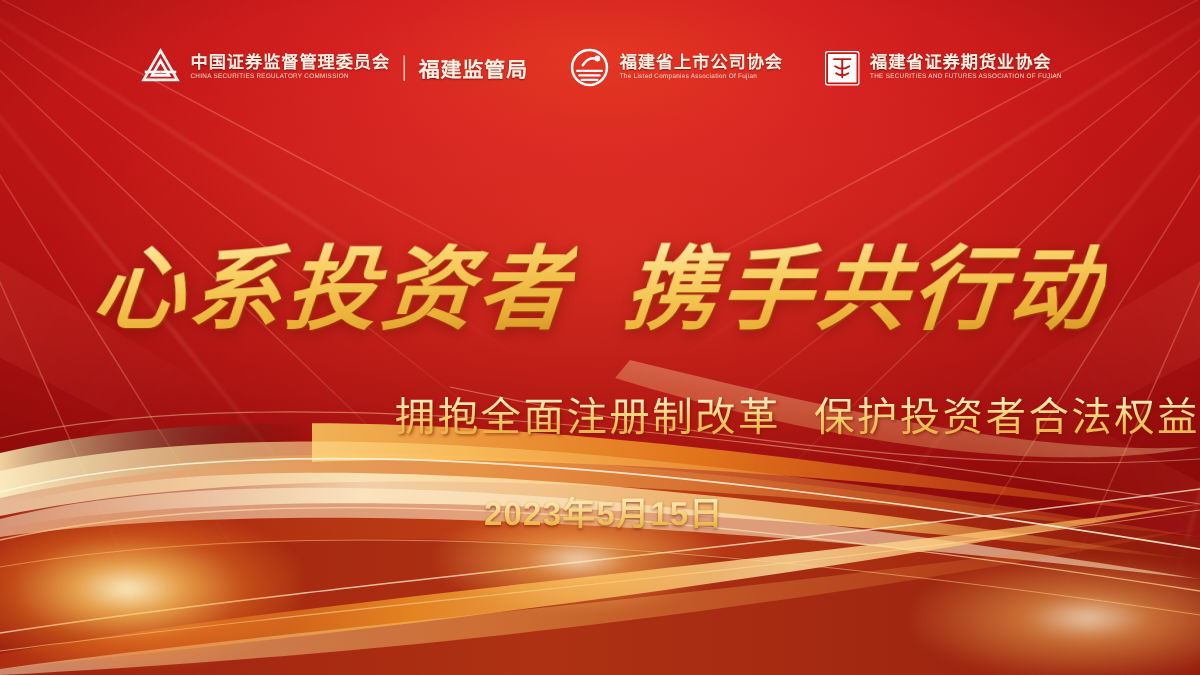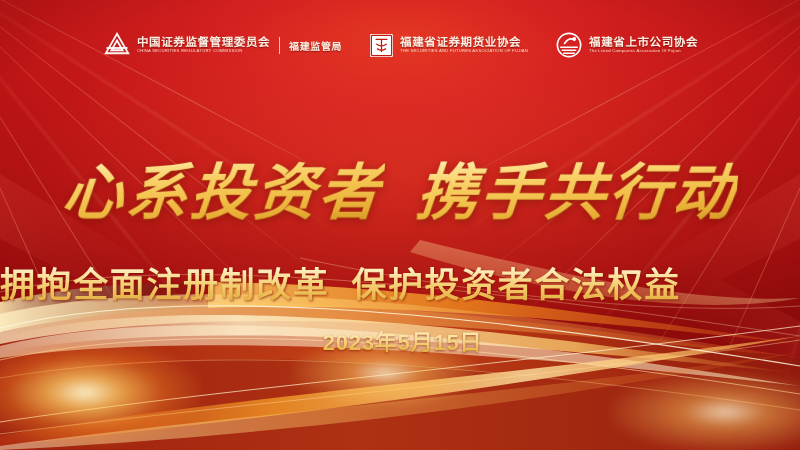--- a/index.html
+++ b/index.html
@@ -118,21 +118,21 @@
     white-space: nowrap;
     transform: scaleY(1.05);
     transform-origin: left center;
   }
   .logo-divider {
     width: 1px; height: 17px;
     background: rgba(255,235,215,0.8);
     margin: 0 4px;
   }
   .logo-sub {
-    font-size: 10px;
+    font-size: 14px;
     font-weight: bold;
     color: #fdf0e2;
     letter-spacing: 0.6px;
     white-space: nowrap;
     text-shadow: 0 1px 1px rgba(90,0,0,0.6);
   }
 
   
   .eyebrow {
     position: absolute;
@@ -175,23 +175,23 @@
     filter:
       drop-shadow(1px 1px 0 rgba(150,60,5,0.60))
       drop-shadow(0 2px 5px rgba(120,15,0,0.55));
     transform: skewX(-5deg);
   }
 
   .tagline {
     position: absolute;
     top: 256px; left: 0; right: 0;
     z-index: 6;
-    text-align: left;
-    font-size: 35px;
-    font-weight: bold;
+    text-align: right;
+    font-size: 27px;
+    font-weight: normal;
     letter-spacing: 1.6px;
     white-space: nowrap;
     background: linear-gradient(180deg, #fffbe8 0%, #fdeec0 26%, #f6d681 50%, #eec057 72%, #dba235 100%);
     -webkit-background-clip: text;
     background-clip: text;
     color: transparent;
     -webkit-text-fill-color: transparent;
     filter: drop-shadow(1px 1px 1px rgba(125,18,0,0.62));
   }
   .tagline .gap { display: inline-block; width: 22px; }
@@ -329,44 +329,44 @@
       </svg>
       <div class="logo-text">
         <div class="logo-cn">中国证券监督管理委员会</div>
         <div class="logo-en">CHINA SECURITIES REGULATORY COMMISSION</div>
       </div>
       <div class="logo-divider"></div>
       <div class="logo-sub">福建监管局</div>
     </div>
 
     <div class="logo">
-      <svg class="mark" width="27" height="27" viewBox="0 0 40 40">
-        <rect x="3" y="3" width="34" height="34" rx="2" fill="#ffffff"></rect>
-        <rect x="5" y="5" width="30" height="30" rx="1.5" fill="none" stroke="#c4160f" stroke-width="1.8"></rect>
-        <path d="M12 11 h16 M20 11 v18 M13 18 q7 5 14 0 M14 25 q6 4 12 0" fill="none" stroke="#c4160f" stroke-width="1.9" stroke-linecap="round"></path>
-      </svg>
-      <div class="logo-text">
-        <div class="logo-cn">福建省证券期货业协会</div>
-        <div class="logo-en">THE SECURITIES AND FUTURES ASSOCIATION OF FUJIAN</div>
-      </div>
-    </div>
-
-    <div class="logo">
       <svg class="mark" width="30" height="30" viewBox="0 0 40 40">
         <circle cx="20" cy="20" r="15.5" fill="none" stroke="#ffffff" stroke-width="2.2"></circle>
         <path d="M9 23 h22 M11 27 h18 M13 31 h14" stroke="#ffffff" stroke-width="2" stroke-linecap="round" fill="none"></path>
         <path d="M14 18 q6 -9 13 -5" stroke="#ffffff" stroke-width="2.2" fill="none" stroke-linecap="round"></path>
         <circle cx="27" cy="12" r="2.6" fill="#ffffff"></circle>
       </svg>
       <div class="logo-text">
         <div class="logo-cn">福建省上市公司协会</div>
         <div class="logo-en">The Listed Companies Association Of Fujian</div>
       </div>
     </div>
 
+    <div class="logo">
+      <svg class="mark" width="27" height="27" viewBox="0 0 40 40">
+        <rect x="3" y="3" width="34" height="34" rx="2" fill="#ffffff"></rect>
+        <rect x="5" y="5" width="30" height="30" rx="1.5" fill="none" stroke="#c4160f" stroke-width="1.8"></rect>
+        <path d="M12 11 h16 M20 11 v18 M13 18 q7 5 14 0 M14 25 q6 4 12 0" fill="none" stroke="#c4160f" stroke-width="1.9" stroke-linecap="round"></path>
+      </svg>
+      <div class="logo-text">
+        <div class="logo-cn">福建省证券期货业协会</div>
+        <div class="logo-en">THE SECURITIES AND FUTURES ASSOCIATION OF FUJIAN</div>
+      </div>
+    </div>
+
   </div>
 
 
   <div class="headline">
     <span>心系投资者</span>
     <span>携手共行动</span>
   </div>
 
   <div class="tagline">
     <span>拥抱全面注册制改革</span><span class="gap"></span><span>保护投资者合法权益</span>

